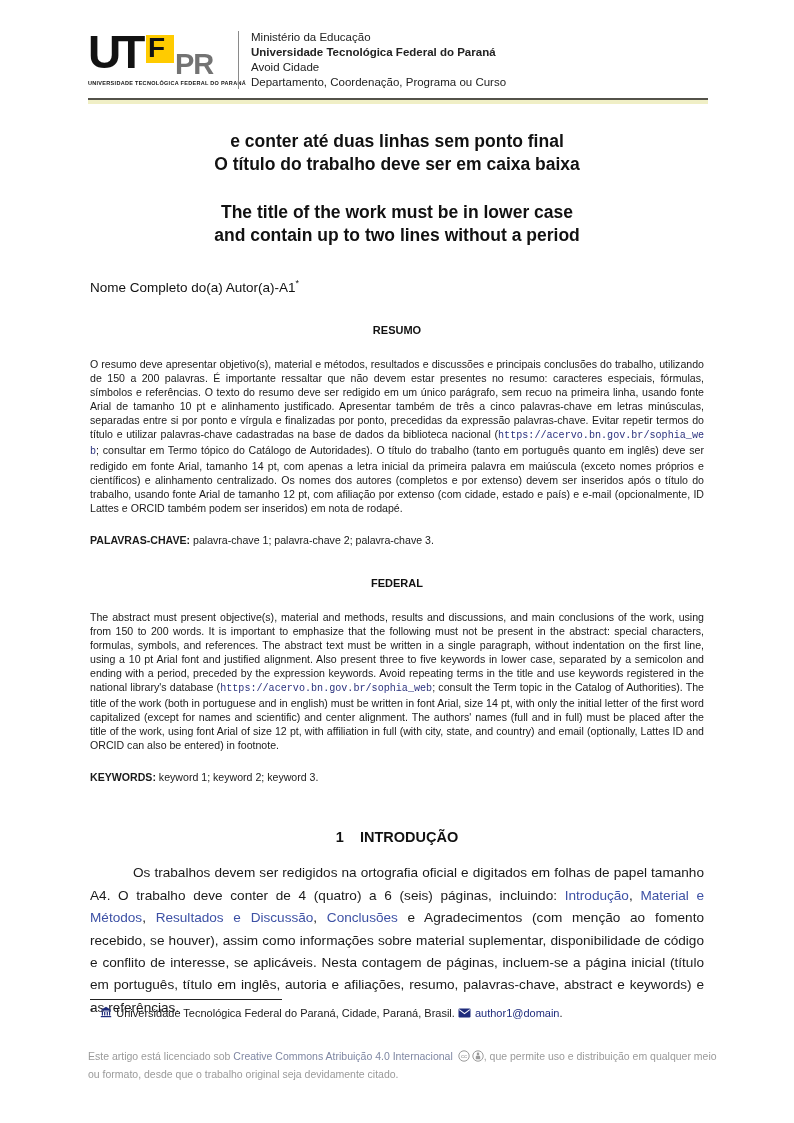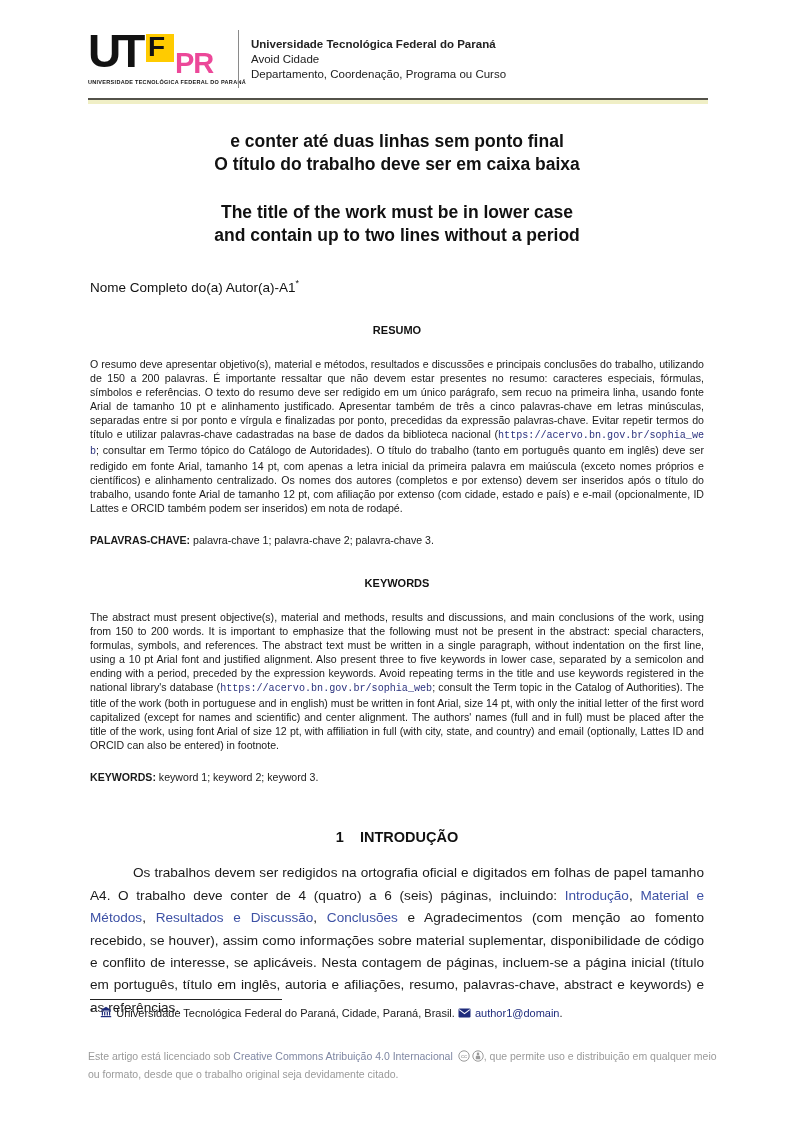--- a/index.html
+++ b/index.html
@@ -9,21 +9,21 @@
     background:#ffffff; font-family:"Liberation Sans", sans-serif;
     color:#1a1a1a; overflow:hidden;
   }
   
   .header { position:absolute; top:30px; left:88px; right:88px; display:flex; align-items:center; }
   .logo { width:138px; flex:0 0 auto; }
   .logo-row { position:relative; height:42px; }
   .logo-ut { position:absolute; left:0; top:-5px; font-weight:bold; font-size:46px; line-height:44px; letter-spacing:-4px; color:#121212;text-align:right; }
   .logo-fbox { position:absolute; left:58px; top:0; width:28px; height:28px; background:#FFCB00; }
   .logo-f { font-weight:bold; font-size:28px; line-height:26px; color:#121212; padding-left:2px; }
-  .logo-pr { position:absolute; left:87px; bottom:-1px; font-weight:bold; font-size:29px; line-height:27px; letter-spacing:-1px; color:#ec4899; }
+  .logo-pr { position:absolute; left:87px; bottom:-1px; font-weight:bold; font-size:29px; line-height:27px; letter-spacing:-1px; color:#737373; }
   .logo-caption { margin-top:3px; font-size:5.5px; font-weight:bold; letter-spacing:.3px; white-space:nowrap; color:#121212; }
   .header-divider { width:1px; height:58px; background:#8a8a8a; margin:0 12px 0 12px; flex:0 0 auto; }
   .header-text { font-size:11.5px; line-height:15px; color:#222222; }
   .header-text .bold { font-weight:bold; }
   .header-rule { position:absolute; top:98px; left:88px; right:86px; height:6px; border-top:2px solid #53524a; background:#f0efc6; }
   
   .main { position:absolute; top:130px; left:90px; width:614px; }
   .title { font-size:17.5px; font-weight:bold; text-align:center; line-height:23px; color:#111111; }
   .title-en { margin-top:25px; }
   .author-line { margin-top:31px; font-size:13.5px; color:#111111; }
@@ -57,20 +57,21 @@
     <div class="logo">
       <div class="logo-row">
         <span class="logo-ut">UT</span>
         <span class="logo-fbox"><span class="logo-f">F</span></span>
         <span class="logo-pr">PR</span>
       </div>
       <div class="logo-caption">UNIVERSIDADE TECNOLÓGICA FEDERAL DO PARANÁ</div>
     </div>
     <div class="header-divider"></div>
     <div class="header-text">
+      <div>Ministério da Educação</div>
       <div class="bold">Universidade Tecnológica Federal do Paraná</div>
       <div>Avoid Cidade</div>
       <div>Departamento, Coordenação, Programa ou Curso</div>
     </div>
   </header>
   <div class="header-rule"></div>
 
   <main class="main">
 
     <h1 class="title">
@@ -82,21 +83,21 @@
       <span style="display:block">The title of the work must be in lower case</span>
       <span style="display:block">and contain up to two lines without a period</span>
     </h2>
 
     <div class="author-line"><span>Nome Completo do(a) Autor(a)-A1</span><sup>*</sup></div>
 
     <div class="block-heading">RESUMO</div>
     <p class="abs-par"><span>O resumo deve apresentar objetivo(s), material e métodos, resultados e discussões e principais conclusões do trabalho, utilizando de 150 a 200 palavras. É importante ressaltar que não devem estar presentes no resumo: caracteres especiais, fórmulas, símbolos e referências. O texto do resumo deve ser redigido em um único parágrafo, sem recuo na primeira linha, usando fonte Arial de tamanho 10 pt e alinhamento justificado. Apresentar também de três a cinco palavras-chave em letras minúsculas, separadas entre si por ponto e vírgula e finalizadas por ponto, precedidas da expressão palavras-chave. Evitar repetir termos do título e utilizar palavras-chave cadastradas na base de dados da biblioteca nacional (</span><a class="url" href="#">https://acervo.bn.gov.br/sophia_web</a><span>; consultar em Termo tópico do Catálogo de Autoridades). O título do trabalho (tanto em português quanto em inglês) deve ser redigido em fonte Arial, tamanho 14 pt, com apenas a letra inicial da primeira palavra em maiúscula (exceto nomes próprios e científicos) e alinhamento centralizado. Os nomes dos autores (completos e por extenso) devem ser inseridos após o título do trabalho, usando fonte Arial de tamanho 12 pt, com afiliação por extenso (com cidade, estado e país) e e-mail (opcionalmente, ID Lattes e ORCID também podem ser inseridos) em nota de rodapé.</span></p>
     <p class="kw-line"><span class="kw-label">PALAVRAS-CHAVE:</span><span> palavra-chave 1; palavra-chave 2; palavra-chave 3.</span></p>
 
-    <div class="block-heading">KEYWORDS</div>
+    <div class="block-heading">FEDERAL</div>
     <p class="abs-par"><span>The abstract must present objective(s), material and methods, results and discussions, and main conclusions of the work, using from 150 to 200 words. It is important to emphasize that the following must not be present in the abstract: special characters, formulas, symbols, and references. The abstract text must be written in a single paragraph, without indentation on the first line, using a 10 pt Arial font and justified alignment. Also present three to five keywords in lower case, separated by a semicolon and ending with a period, preceded by the expression keywords. Avoid repeating terms in the title and use keywords registered in the national library's database (</span><a class="url" href="#">https://acervo.bn.gov.br/sophia_web</a><span>; consult the Term topic in the Catalog of Authorities). The title of the work (both in portuguese and in english) must be written in font Arial, size 14 pt, with only the initial letter of the first word capitalized (except for names and scientific) and center alignment. The authors' names (full and in full) must be placed after the title of the work, using font Arial of size 12 pt, with affiliation in full (with city, state, and country) and email (optionally, Lattes ID and ORCID can also be entered) in footnote.</span></p>
     <p class="kw-line"><span class="kw-label">KEYWORDS:</span><span> keyword 1; keyword 2; keyword 3.</span></p>
 
     <h3 class="section-heading"><span class="section-num">1</span><span>INTRODUÇÃO</span></h3>
 
     <p class="intro-par"><span>Os trabalhos devem ser redigidos na ortografia oficial e digitados em folhas de papel tamanho A4. O trabalho deve conter de 4 (quatro) a 6 (seis) páginas, incluindo: </span><a class="int-link" href="#">Introdução</a><span>, </span><a class="int-link" href="#">Material e Métodos</a><span>, </span><a class="int-link" href="#">Resultados e Discussão</a><span>, </span><a class="int-link" href="#">Conclusões</a><span> e Agradecimentos (com menção ao fomento recebido, se houver), assim como informações sobre material suplementar, disponibilidade de código e conflito de interesse, se aplicáveis. Nesta contagem de páginas, incluem-se a página inicial (título em português, título em inglês, autoria e afiliações, resumo, palavras-chave, abstract e keywords) e as referências.</span></p>
 
   </main>
 
   <div class="footnote">

